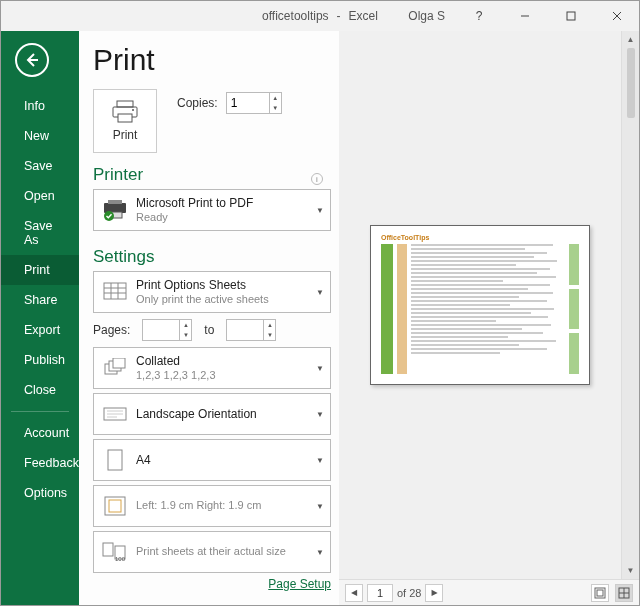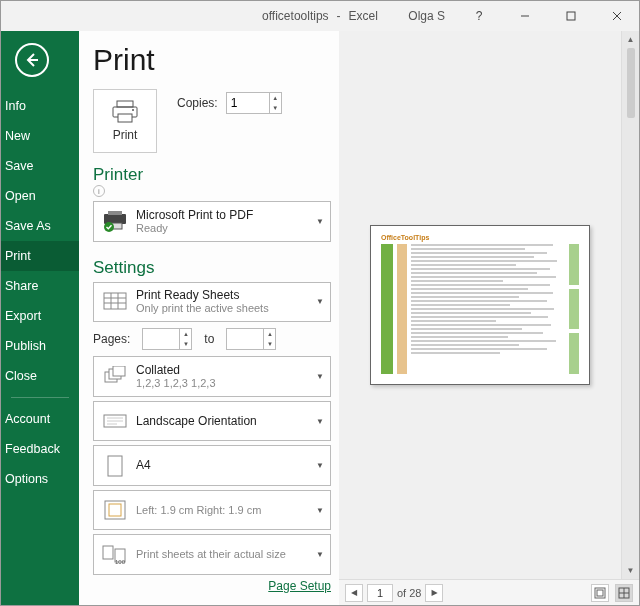--- a/index.html
+++ b/index.html
@@ -11,35 +11,35 @@
   .title-center { position: absolute; left: 50%; transform: translateX(-50%); display: flex; gap: 6px; color: #555; font-size: 12px; }
   .title-center .sep::before { content: "-"; margin: 0 2px; }
   .title-right { margin-left: auto; display: flex; align-items: center; gap: 2px; padding-right: 0; }
   .title-right .usr { color: #555; padding: 0 10px 0 4px; }
   .win-btn { width: 44px; height: 30px; display: flex; align-items: center; justify-content: center; color: #444; }
   
   .body { flex: 1; display: flex; min-height: 0; }
   
   .sidebar { width: 78px; background: #0e7141; color: #fff; display: flex; flex-direction: column; padding-top: 6px; }
   .back-circle { width: 34px; height: 34px; border: 2px solid #fff; border-radius: 50%; margin: 6px 0 14px 14px; display: flex; align-items: center; justify-content: center; }
-  .side-item { padding: 8px 4px; font-size: 12.5px; cursor: pointer; }
+  .side-item { padding: 8px 23px; font-size: 12.5px; cursor: pointer; }
   .side-item.active { background: #0a5c34; }
   .side-sep { height: 1px; background: rgba(255,255,255,0.25); margin: 6px 10px; }
   
   .main { flex: 1; display: flex; min-width: 0; background: #fdfdfd; }
   .controls { width: 260px; padding: 8px 8px 8px 14px; display: flex; flex-direction: column; position: relative; }
   .h1 { font-size: 30px; font-weight: 300; color: #1a1a1a; margin: 4px 0 12px 0; }
   .toprow { display: flex; align-items: flex-start; gap: 20px; }
   .printbtn { width: 64px; height: 64px; border: 1px solid #ccc; background: #fff; display: flex; flex-direction: column; align-items: center; justify-content: center; gap: 4px; cursor: pointer; }
   .copies-row { display: flex; align-items: center; gap: 8px; height: 24px; margin-top: 2px; }
   .spin { display: inline-flex; align-items: stretch; border: 1px solid #bbb; background: #fff; height: 22px; }
   .spin input { border: none; width: 42px; padding: 0 4px; font-size: 12px; outline: none; }
   .spin .stepper { width: 12px; display: flex; flex-direction: column; border-left: 1px solid #bbb; }
   .spin .stepper div { flex: 1; font-size: 6px; display: flex; align-items: center; justify-content: center; color: #555; cursor: pointer; }
-  .section-label { color: #0e7141; font-size: 17px; margin: 12px 0 4px 0; display: flex; align-items: flex-start; justify-content: space-between; flex-direction: column; }
+  .section-label { color: #0e7141; font-size: 17px; margin: 12px 8px 4px 0; display: flex; align-items: flex-end; justify-content: space-between; }
   .info-i { width: 12px; height: 12px; border: 1px solid #bbb; border-radius: 50%; font-size: 8px; display: inline-flex; align-items: center; justify-content: center; color: #888; }
   .sel { display: flex; align-items: center; border: 1px solid #bbb; background: #fff; height: 42px; padding: 0 6px 0 6px; cursor: pointer; margin-bottom: 4px; }
   .sel .ic { width: 30px; display: flex; align-items: center; justify-content: center; flex-shrink: 0; margin-right: 6px; }
   .sel .txt { flex: 1; display: flex; flex-direction: column; justify-content: center; line-height: 1.2; overflow: hidden; }
   .sel .txt .line1 { font-size: 12px; color: #222; white-space: nowrap; overflow: hidden; text-overflow: ellipsis; }
   .sel .txt .line2 { font-size: 11px; color: #888; white-space: nowrap; overflow: hidden; text-overflow: ellipsis; }
   .sel .caret { font-size: 8px; color: #555; margin-left: 4px; }
   .linkrow { text-align: right; margin: 0 0 4px 0; }
   .link { color: #0e7141; text-decoration: underline; font-size: 12px; cursor: pointer; }
   .pages-row { display: flex; align-items: center; gap: 12px; margin: 2px 0 6px 0; }
@@ -179,21 +179,21 @@
           <div class="ic">
             <svg width="24" height="20">
                 <rect x="1" y="1" width="22" height="16" fill="none" stroke="#888"></rect>
                 <line x1="1" y1="6" x2="23" y2="6" stroke="#888"></line>
                 <line x1="1" y1="11" x2="23" y2="11" stroke="#888"></line>
                 <line x1="8" y1="1" x2="8" y2="17" stroke="#888"></line>
                 <line x1="15" y1="1" x2="15" y2="17" stroke="#888"></line>
               </svg>
           </div>
           <div class="txt">
-            <div class="line1">Print Ready Sheets</div>
+            <div class="line1">Print Options Sheets</div>
             <div class="line2">Only print the active sheets</div>
           </div>
           <div class="caret">▼</div>
         </div>
 
         <div class="pages-row">
           <span>Pages:</span>
           <div class="spin">
             <input value="" style="">
             <div class="stepper">

